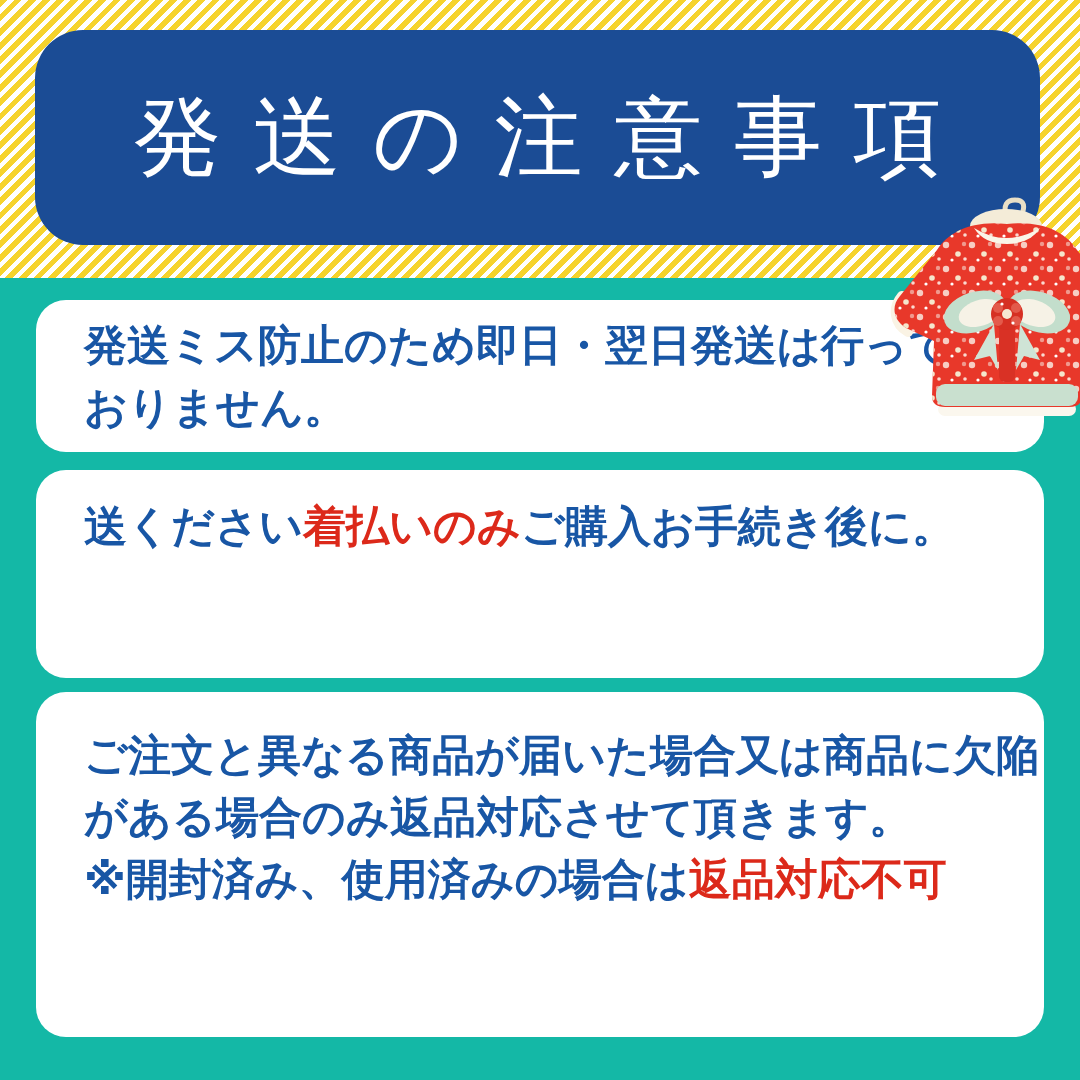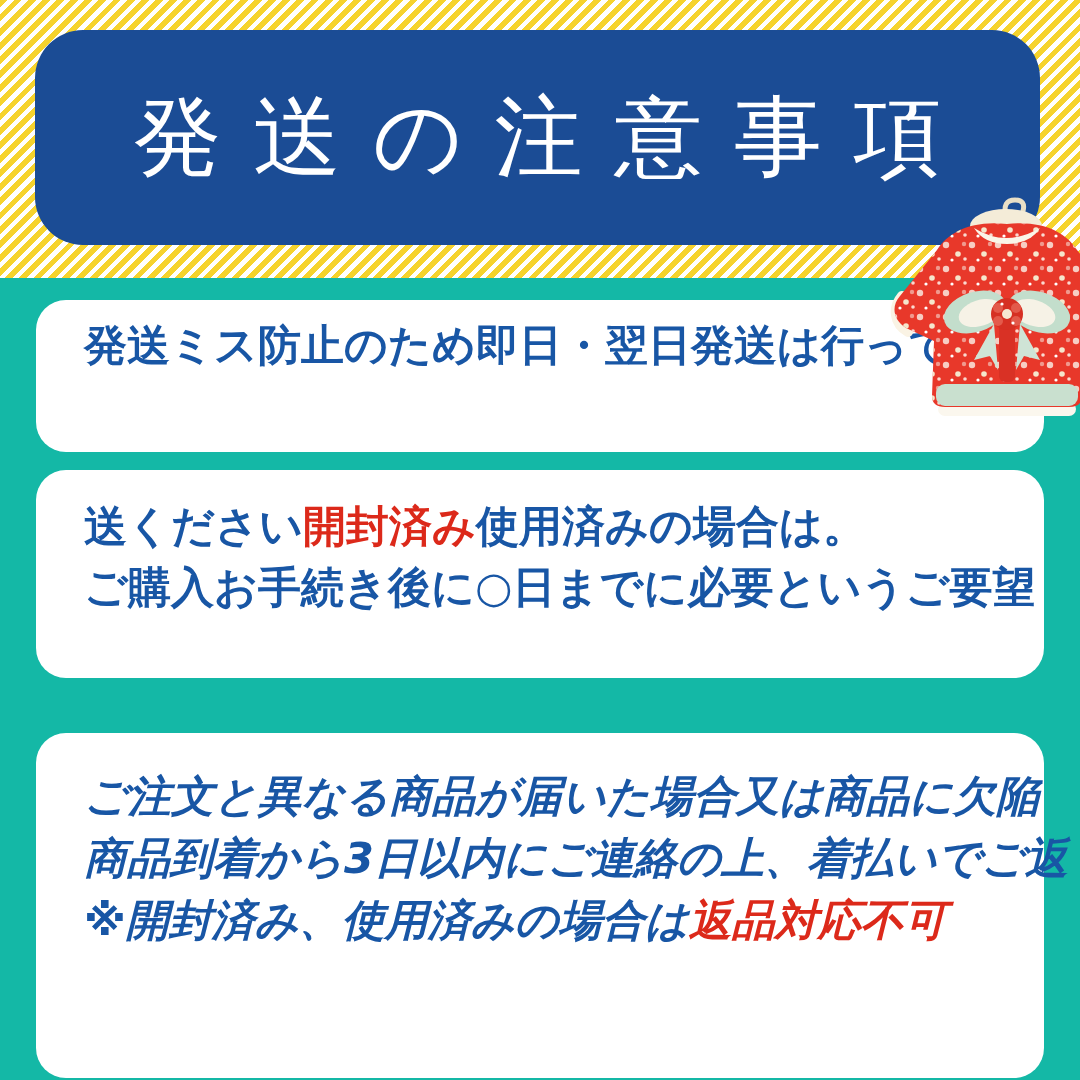--- a/index.html
+++ b/index.html
@@ -24,21 +24,21 @@
     color:#FFFFFF;font-size:88px;font-weight:500;
     letter-spacing:0.36em;text-indent:0.36em;white-space:nowrap;
   }
   .notice-box{
     position:absolute;left:36px;width:1008px;
     background:#FFFFFF;border-radius:30px;
     box-sizing:border-box;padding-left:48px;padding-right:20px;
   }
   .box-1{top:300px;height:152px;padding-top:14px;}
   .box-2{top:470px;height:208px;padding-top:26px;}
-  .box-3{top:733px;height:345px;padding-top:32px;font-style:italic;}
+  .box-3{top:692px;height:345px;padding-top:32px;}
   .line{
     font-size:43px;line-height:62px;font-weight:700;white-space:nowrap;
   }
   .box-2 .line{line-height:61px;}
   .seg-blue{color:#1856A5;}
   .seg-red{color:#DC291A;}
   .photo{
     position:absolute;top:192px;right:-4px;width:234px;height:240px;
     pointer-events:none;
   }
@@ -50,34 +50,34 @@
 
   <div class="stripes"></div>
 
   <div class="banner">
     <span class="banner-title">発送の注意事項</span>
   </div>
 
   <div class="notice-box box-1">
     <div>
         <div class="line"><span class="seg-blue">発送ミス防止のため即日・翌日発送は行って</span></div>
+        <div class="line"><span class="seg-blue">おりません。</span></div>
       </div>
   </div>
 
   <div class="notice-box box-2">
     <div>
-        <div class="line"><span class="seg-blue">送ください</span><span class="seg-red">開封済み</span><span class="seg-blue">使用済みの場合は。</span></div>
-        <div class="line"><span class="seg-blue">ご購入お手続き後に○日までに必要というご要望</span></div>
+        <div class="line"><span class="seg-blue">送ください</span><span class="seg-red">着払いのみ</span><span class="seg-blue">ご購入お手続き後に。</span></div>
       </div>
   </div>
 
   <div class="notice-box box-3">
     <div>
         <div class="line"><span class="seg-blue">ご注文と異なる商品が届いた場合又は商品に欠陥</span></div>
-        <div class="line"><span class="seg-blue">商品到着から3日以内にご連絡の上、着払いでご返</span></div>
+        <div class="line"><span class="seg-blue">がある場合のみ返品対応させて頂きます。</span></div>
         <div class="line"><span class="seg-blue">※開封済み、使用済みの場合は</span><span class="seg-red">返品対応不可</span></div>
       </div>
   </div>
 
   <div class="photo">
     <svg width="234" height="240" viewBox="0 0 234 240" xmlns="http://www.w3.org/2000/svg">
       <defs>
         <pattern id="flor" width="26" height="24" patternUnits="userSpaceOnUse">
           <circle cx="4" cy="5" r="3.2" fill="#F7CDC3"></circle>
           <circle cx="16" cy="14" r="2.8" fill="#F5E6CC"></circle>

